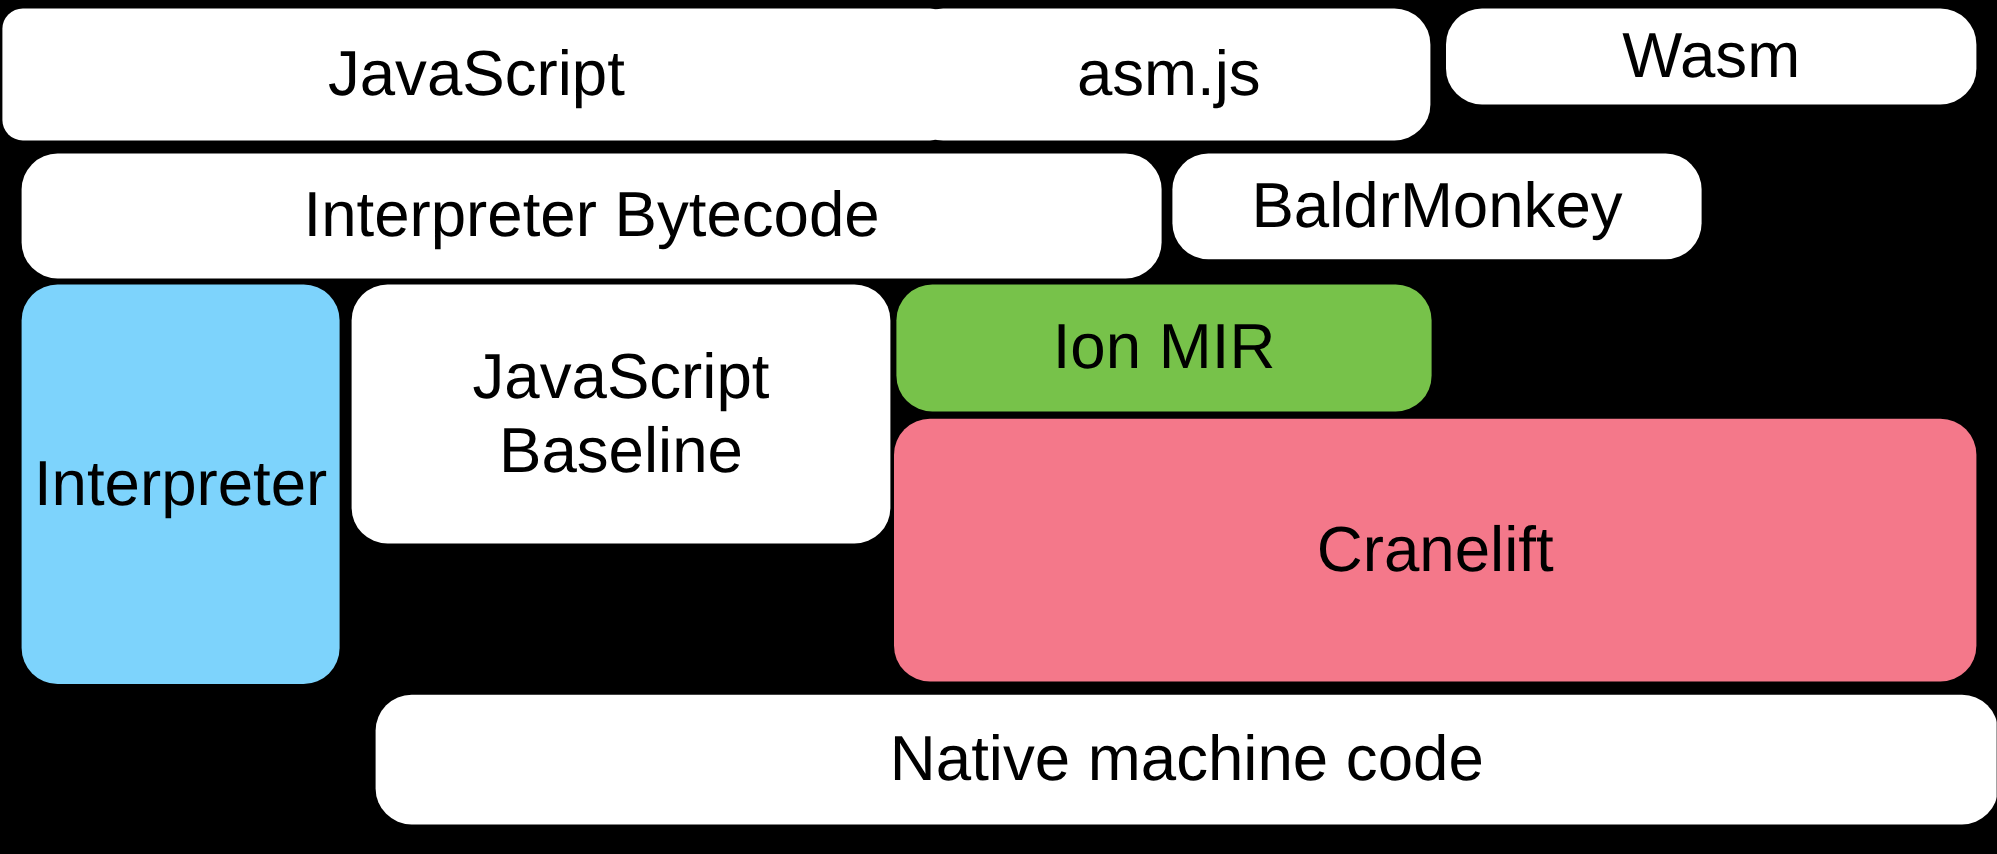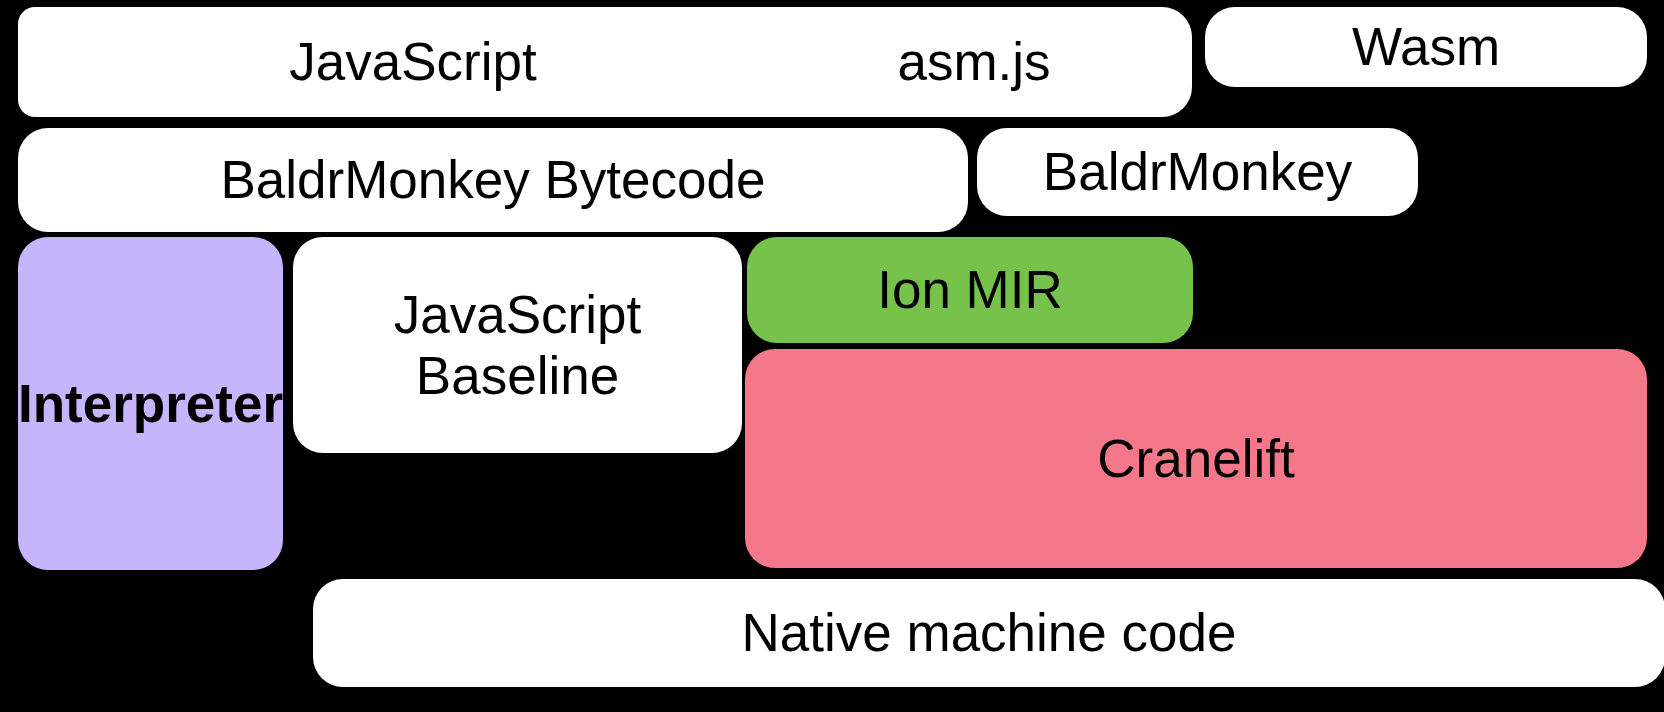--- a/index.html
+++ b/index.html
@@ -23,21 +23,21 @@
     align-items: center;
     justify-content: center;
     text-align: center;
     color: #000000;
     font-size: 53px;
     line-height: 1.16;
     font-weight: 400;
     box-sizing: border-box;
   }
   
-  .b-javascript      { left: 18px;   top: 7px;   width: 790px;  height: 110px; border-radius: 17px; }
+  .b-javascript      { left: 2px;   top: 7px;   width: 790px;  height: 110px; border-radius: 17px; }
   .b-asmjs           { left: 756px;  top: 7px;   width: 436px;  height: 110px; }
   .b-wasm            { left: 1205px; top: 7px;   width: 442px;  height: 80px; }
   
   .b-js-bytecode     { left: 18px;   top: 128px; width: 950px;  height: 104px; }
   .b-baldrmonkey     { left: 977px;  top: 128px; width: 441px;  height: 88px; }
   
   .b-interpreter     { left: 18px;   top: 237px; width: 265px;  height: 333px; }
   .b-js-baseline     { left: 293px;  top: 237px; width: 449px;  height: 216px; padding: 0 70px; }
   .b-ion-mir         { left: 747px;  top: 237px; width: 446px;  height: 106px; }
   .b-cranelift       { left: 745px;  top: 349px; width: 902px;  height: 219px; }
@@ -56,28 +56,28 @@
 
   <div class="box b-asmjs" style="background-color: rgb(255, 255, 255);">
     <span>asm.js</span>
   </div>
 
   <div class="box b-wasm" style="background-color: rgb(255, 255, 255);">
     <span>Wasm</span>
   </div>
 
   <div class="box b-js-bytecode" style="background-color: rgb(255, 255, 255);">
-    <span>BaldrMonkey Bytecode</span>
+    <span>Interpreter Bytecode</span>
   </div>
 
   <div class="box b-baldrmonkey" style="background-color: rgb(255, 255, 255);">
     <span>BaldrMonkey</span>
   </div>
 
-  <div class="box b-interpreter" style="background-color: #c4b5fd; font-weight: bold;">
+  <div class="box b-interpreter" style="background-color: #7dd3fc;">
     <span>Interpreter</span>
   </div>
 
   <div class="box b-js-baseline" style="background-color: rgb(255, 255, 255);">
     <span>JavaScript Baseline</span>
   </div>
 
   <div class="box b-ion-mir" style="background-color: rgb(119, 194, 74);">
     <span>Ion MIR</span>
   </div>

